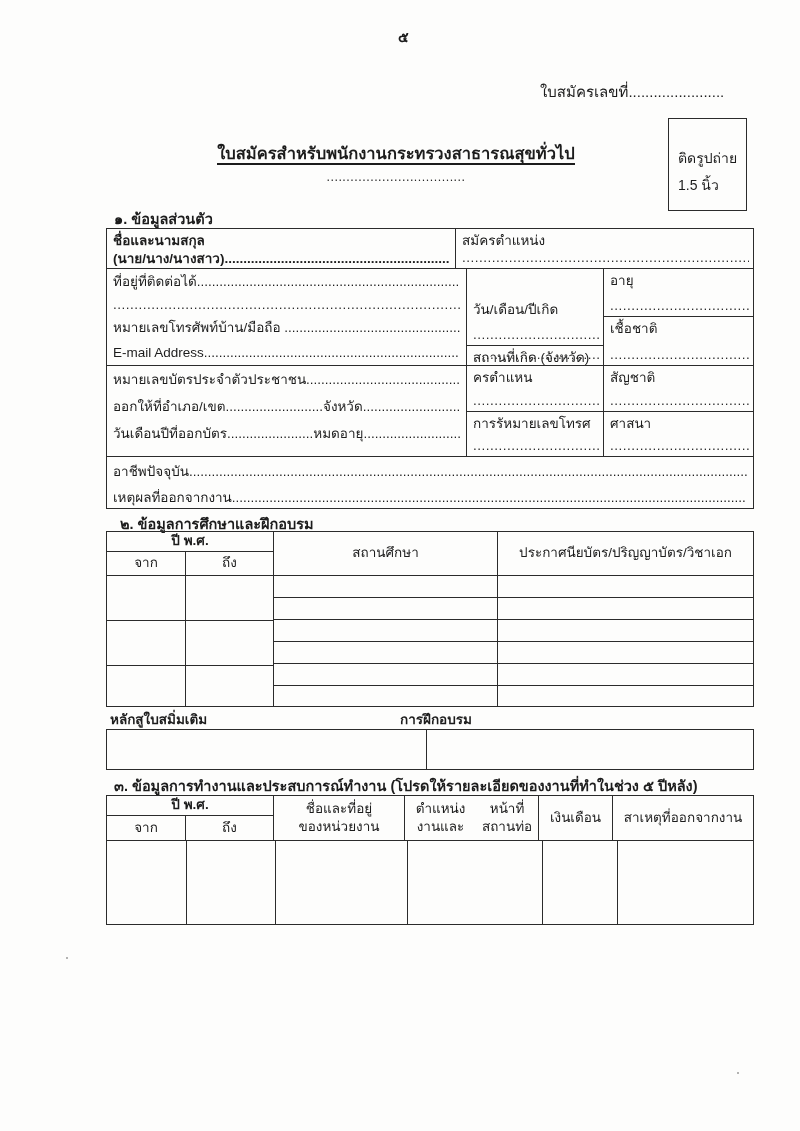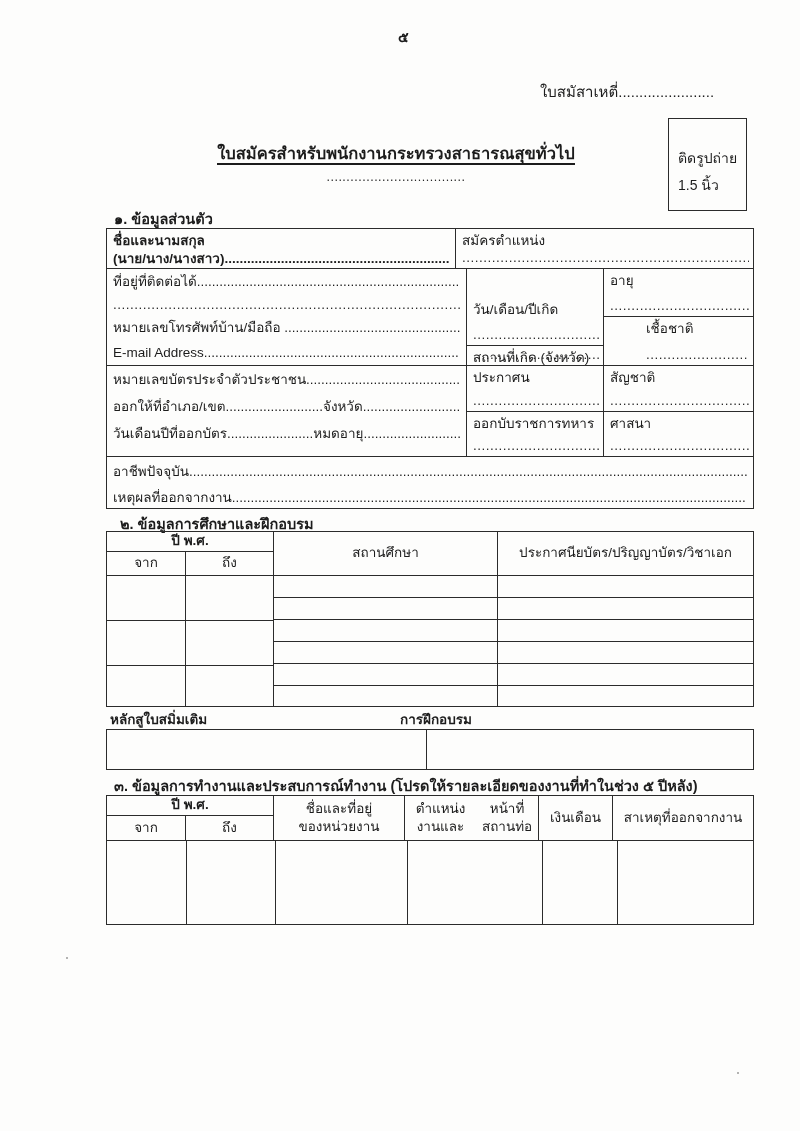--- a/index.html
+++ b/index.html
@@ -37,21 +37,21 @@
 
   .speck { position:absolute; width:2px; height:2px; background:#9a9a9a; border-radius:50%; }
 </style>
 </head>
 <body>
 
 <div class="page">
 
   <div class="abs bold" style="left:398px; top:26px; font-size:14px;">๕</div>
 
-  <div class="abs nowrap" style="left:540px; top:80px; width:220px; font-size:15px;">ใบสมัสาเหตี่.......................</div>
+  <div class="abs nowrap" style="left:540px; top:80px; width:220px; font-size:15px;">ใบสมัครเลขที่.......................</div>
 
   <div class="abs photo" style="left:668px; top:118px; width:79px; height:93px;">
     <div>ติดรูปถ่าย</div>
     <div>1.5 นิ้ว</div>
   </div>
 
   <div class="abs center" style="left:96px; top:140px; width:600px;">
     <span class="title">ใบสมัครสำหรับพนักงานกระทรวงสาธารณสุขทั่วไป</span>
   </div>
   <div class="abs center sm dots" style="left:96px; top:170px; width:600px;">...................................</div>
@@ -86,40 +86,40 @@
         <div class="subcell lbl" style="flex:1;">
           <div>สถานที่เกิด (จังหวัด)</div>
           <div class="dotline nowrap dots">...............................................................</div>
         </div>
       </div>
       <div class="col" style="flex:1;">
         <div class="subcell bb lbl" style="height:48px;">
           <div>อายุ</div>
           <div class="dotline nowrap dots">...............................................................</div>
         </div>
-        <div class="subcell lbl" style="flex:1;margin-left:36px;">
+        <div class="subcell lbl" style="flex:1;">
           <div>เชื้อชาติ</div>
           <div class="dotline nowrap dots">...............................................................</div>
         </div>
       </div>
     </div>
 
     <div class="row bb" style="height:91px;">
       <div class="cell br lbl" style="width:360px; padding-top:5px;">
         <div class="nowrap" style="margin-bottom:9px;">หมายเลขบัตรประจำตัวประชาชน..........................................................</div>
         <div class="nowrap" style="margin-bottom:9px;">ออกให้ที่อำเภอ/เขต..........................จังหวัด.................................</div>
         <div class="nowrap">วันเดือนปีที่ออกบัตร.......................หมดอายุ................................</div>
       </div>
       <div class="col br" style="width:137px;">
         <div class="subcell bb lbl" style="height:46px;">
-          <div>ประกาศน</div>
-          <div class="dotline nowrap dots">...............................................................</div>
-        </div>
-        <div class="subcell lbl" style="flex:1;">
-          <div>ออกบับราชการทหาร</div>
+          <div>ครตำแหน</div>
+          <div class="dotline nowrap dots">...............................................................</div>
+        </div>
+        <div class="subcell lbl" style="flex:1;">
+          <div>การรัหมายเลขโทรศ</div>
           <div class="dotline nowrap dots">...............................................................</div>
         </div>
       </div>
       <div class="col" style="flex:1;">
         <div class="subcell bb lbl" style="height:46px;">
           <div>สัญชาติ</div>
           <div class="dotline nowrap dots">...............................................................</div>
         </div>
         <div class="subcell lbl" style="flex:1;">
           <div>ศาสนา</div>

